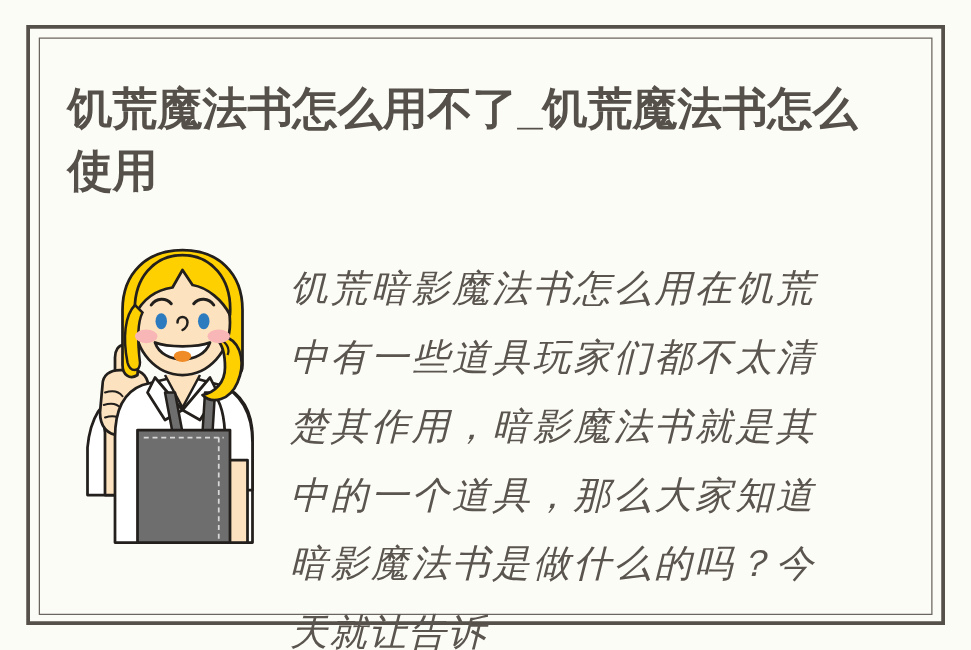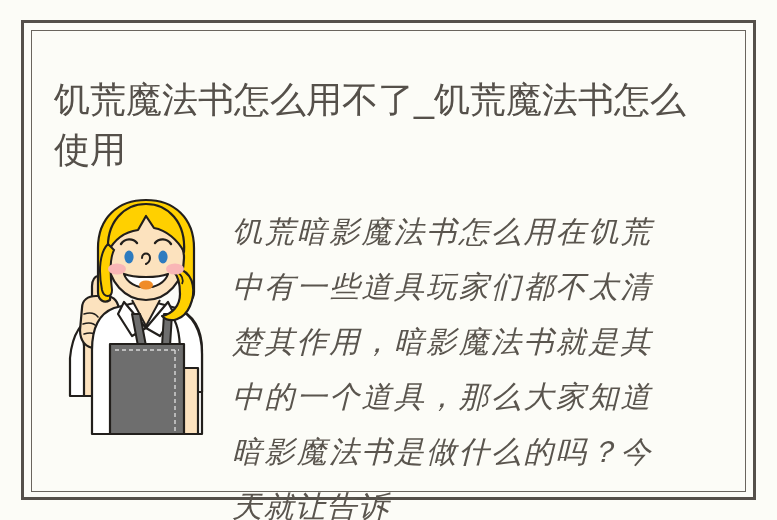--- a/index.html
+++ b/index.html
@@ -31,27 +31,27 @@
     top: 30px;
     width: 715px;
     height: 462px;
     border: 1px solid #6a655e;
     box-sizing: border-box;
   }
   
   .title {
     position: absolute;
     left: 54px;
-    top: 75px;
+    top: 62px;
     width: 640px;
     font-size: 36px;
     line-height: 50px;
     color: #55504a;
     letter-spacing: 0px;
-    font-weight: 400;
+    font-weight: 700;
     font-family: "Liberation Sans", "DejaVu Sans", sans-serif;
     white-space: pre-wrap;
   }
   
   .body-text {
     position: absolute;
     left: 232px;
     top: 204px;
     width: 420px;
     font-size: 30px;

